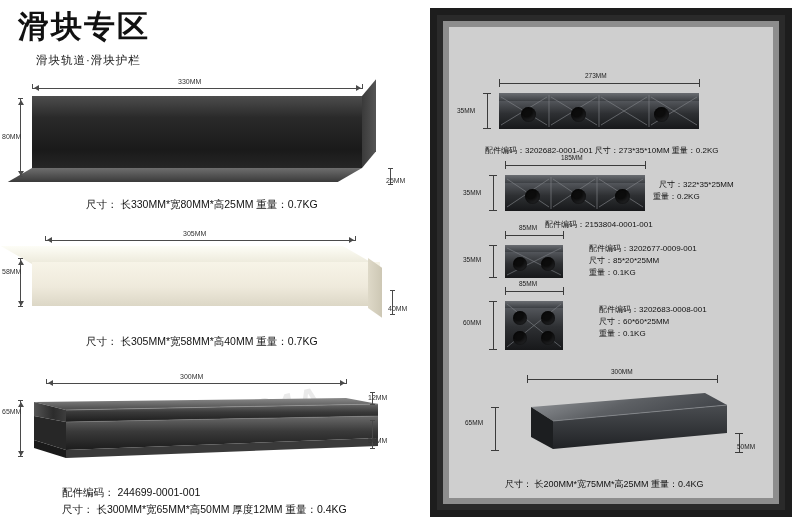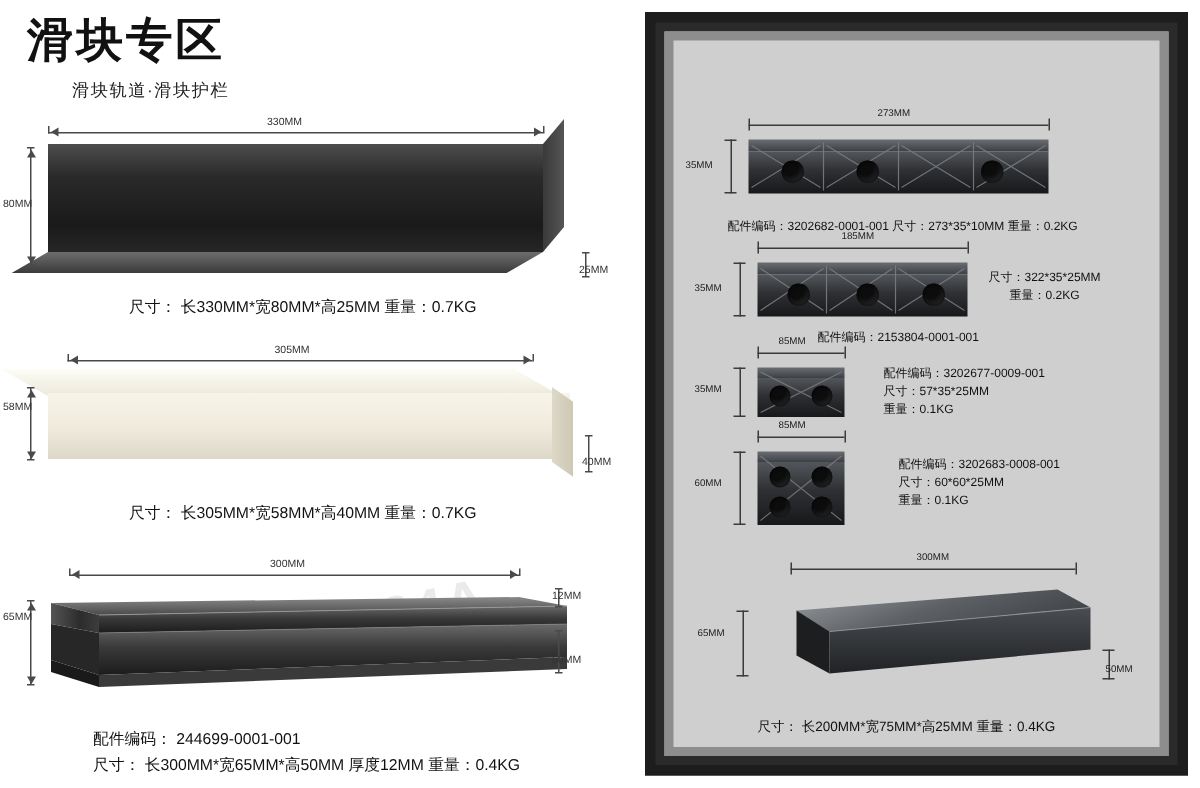--- a/index.html
+++ b/index.html
@@ -24,21 +24,21 @@
     display:flex;margin-left:22px;align-items:center;
   }
   .slogan .col{
     font-size:10px;color:#333;line-height:13px;text-align:center;
     padding:0 9px;
   }
   .slogan .sep{
     width:1px;height:24px;background:#bdbdbd;
   }
   .subtitle{
-    position:absolute;left:36px;top:53px;font-size:11.5px;color:#222;letter-spacing:1px;margin-left:12px;
+    position:absolute;left:36px;top:53px;font-size:11.5px;color:#222;letter-spacing:1px;
   }
   .dimtxt{position:absolute;font-size:7px;color:#333;white-space:nowrap;}
 
   
   .hline{position:absolute;height:1px;background:#4a4a4a;}
   .vline{position:absolute;width:1px;background:#4a4a4a;}
   .tick{position:absolute;width:1px;height:5px;background:#4a4a4a;}
   .htick{position:absolute;height:1px;width:5px;background:#4a4a4a;}
 
   .arrowL,.arrowR{position:absolute;width:0;height:0;border-top:3px solid transparent;border-bottom:3px solid transparent;}
@@ -307,21 +307,21 @@
         <div class="hole" style="left:76px;top:162px;width:15px;height:15px;"></div>
         <div class="hole" style="left:122px;top:162px;width:15px;height:15px;"></div>
         <div class="hole" style="left:166px;top:162px;width:15px;height:15px;"></div>
 
         <div class="rline" style="left:44px;top:148px;width:1px;height:36px;"></div>
         <div class="rline" style="left:40px;top:148px;width:8px;height:1px;"></div>
         <div class="rline" style="left:40px;top:183px;width:8px;height:1px;"></div>
         <div class="rdim" style="left:14px;top:162px;">35MM</div>
 
         <div class="rtxt" style="left:210px;top:152px;">尺寸：322*35*25MM</div>
-        <div class="rtxt" style="left:224px;top:164px;">重量：0.2KG</div>
+        <div class="rtxt" style="left:204px;top:164px;">重量：0.2KG</div>
         <div class="rtxt" style="left:96px;top:192px;">配件编码：2153804-0001-001</div>
       </div>
 
       <div>
         <div class="rline" style="left:56px;top:208px;width:58px;height:1px;"></div>
         <div class="rline" style="left:56px;top:204px;width:1px;height:8px;"></div>
         <div class="rline" style="left:114px;top:204px;width:1px;height:8px;"></div>
         <div class="rdim" style="left:70px;top:197px;">85MM</div>
 
         <div class="blk-top" style="left:56px;top:218px;width:58px;height:7px;"></div>
@@ -333,21 +333,21 @@
         </svg>
         <div class="hole" style="left:64px;top:230px;width:14px;height:14px;"></div>
         <div class="hole" style="left:92px;top:230px;width:14px;height:14px;"></div>
 
         <div class="rline" style="left:44px;top:218px;width:1px;height:33px;"></div>
         <div class="rline" style="left:40px;top:218px;width:8px;height:1px;"></div>
         <div class="rline" style="left:40px;top:250px;width:8px;height:1px;"></div>
         <div class="rdim" style="left:14px;top:229px;">35MM</div>
 
         <div class="rtxt" style="left:140px;top:216px;">配件编码：3202677-0009-001</div>
-        <div class="rtxt" style="left:140px;top:228px;">尺寸：57*35*25MM</div>
+        <div class="rtxt" style="left:140px;top:228px;">尺寸：85*20*25MM</div>
         <div class="rtxt" style="left:140px;top:240px;">重量：0.1KG</div>
       </div>
 
       <div>
         <div class="rline" style="left:56px;top:264px;width:58px;height:1px;"></div>
         <div class="rline" style="left:56px;top:260px;width:1px;height:8px;"></div>
         <div class="rline" style="left:114px;top:260px;width:1px;height:8px;"></div>
         <div class="rdim" style="left:70px;top:253px;">85MM</div>
 
         <div class="blk-top" style="left:56px;top:274px;width:58px;height:7px;"></div>

